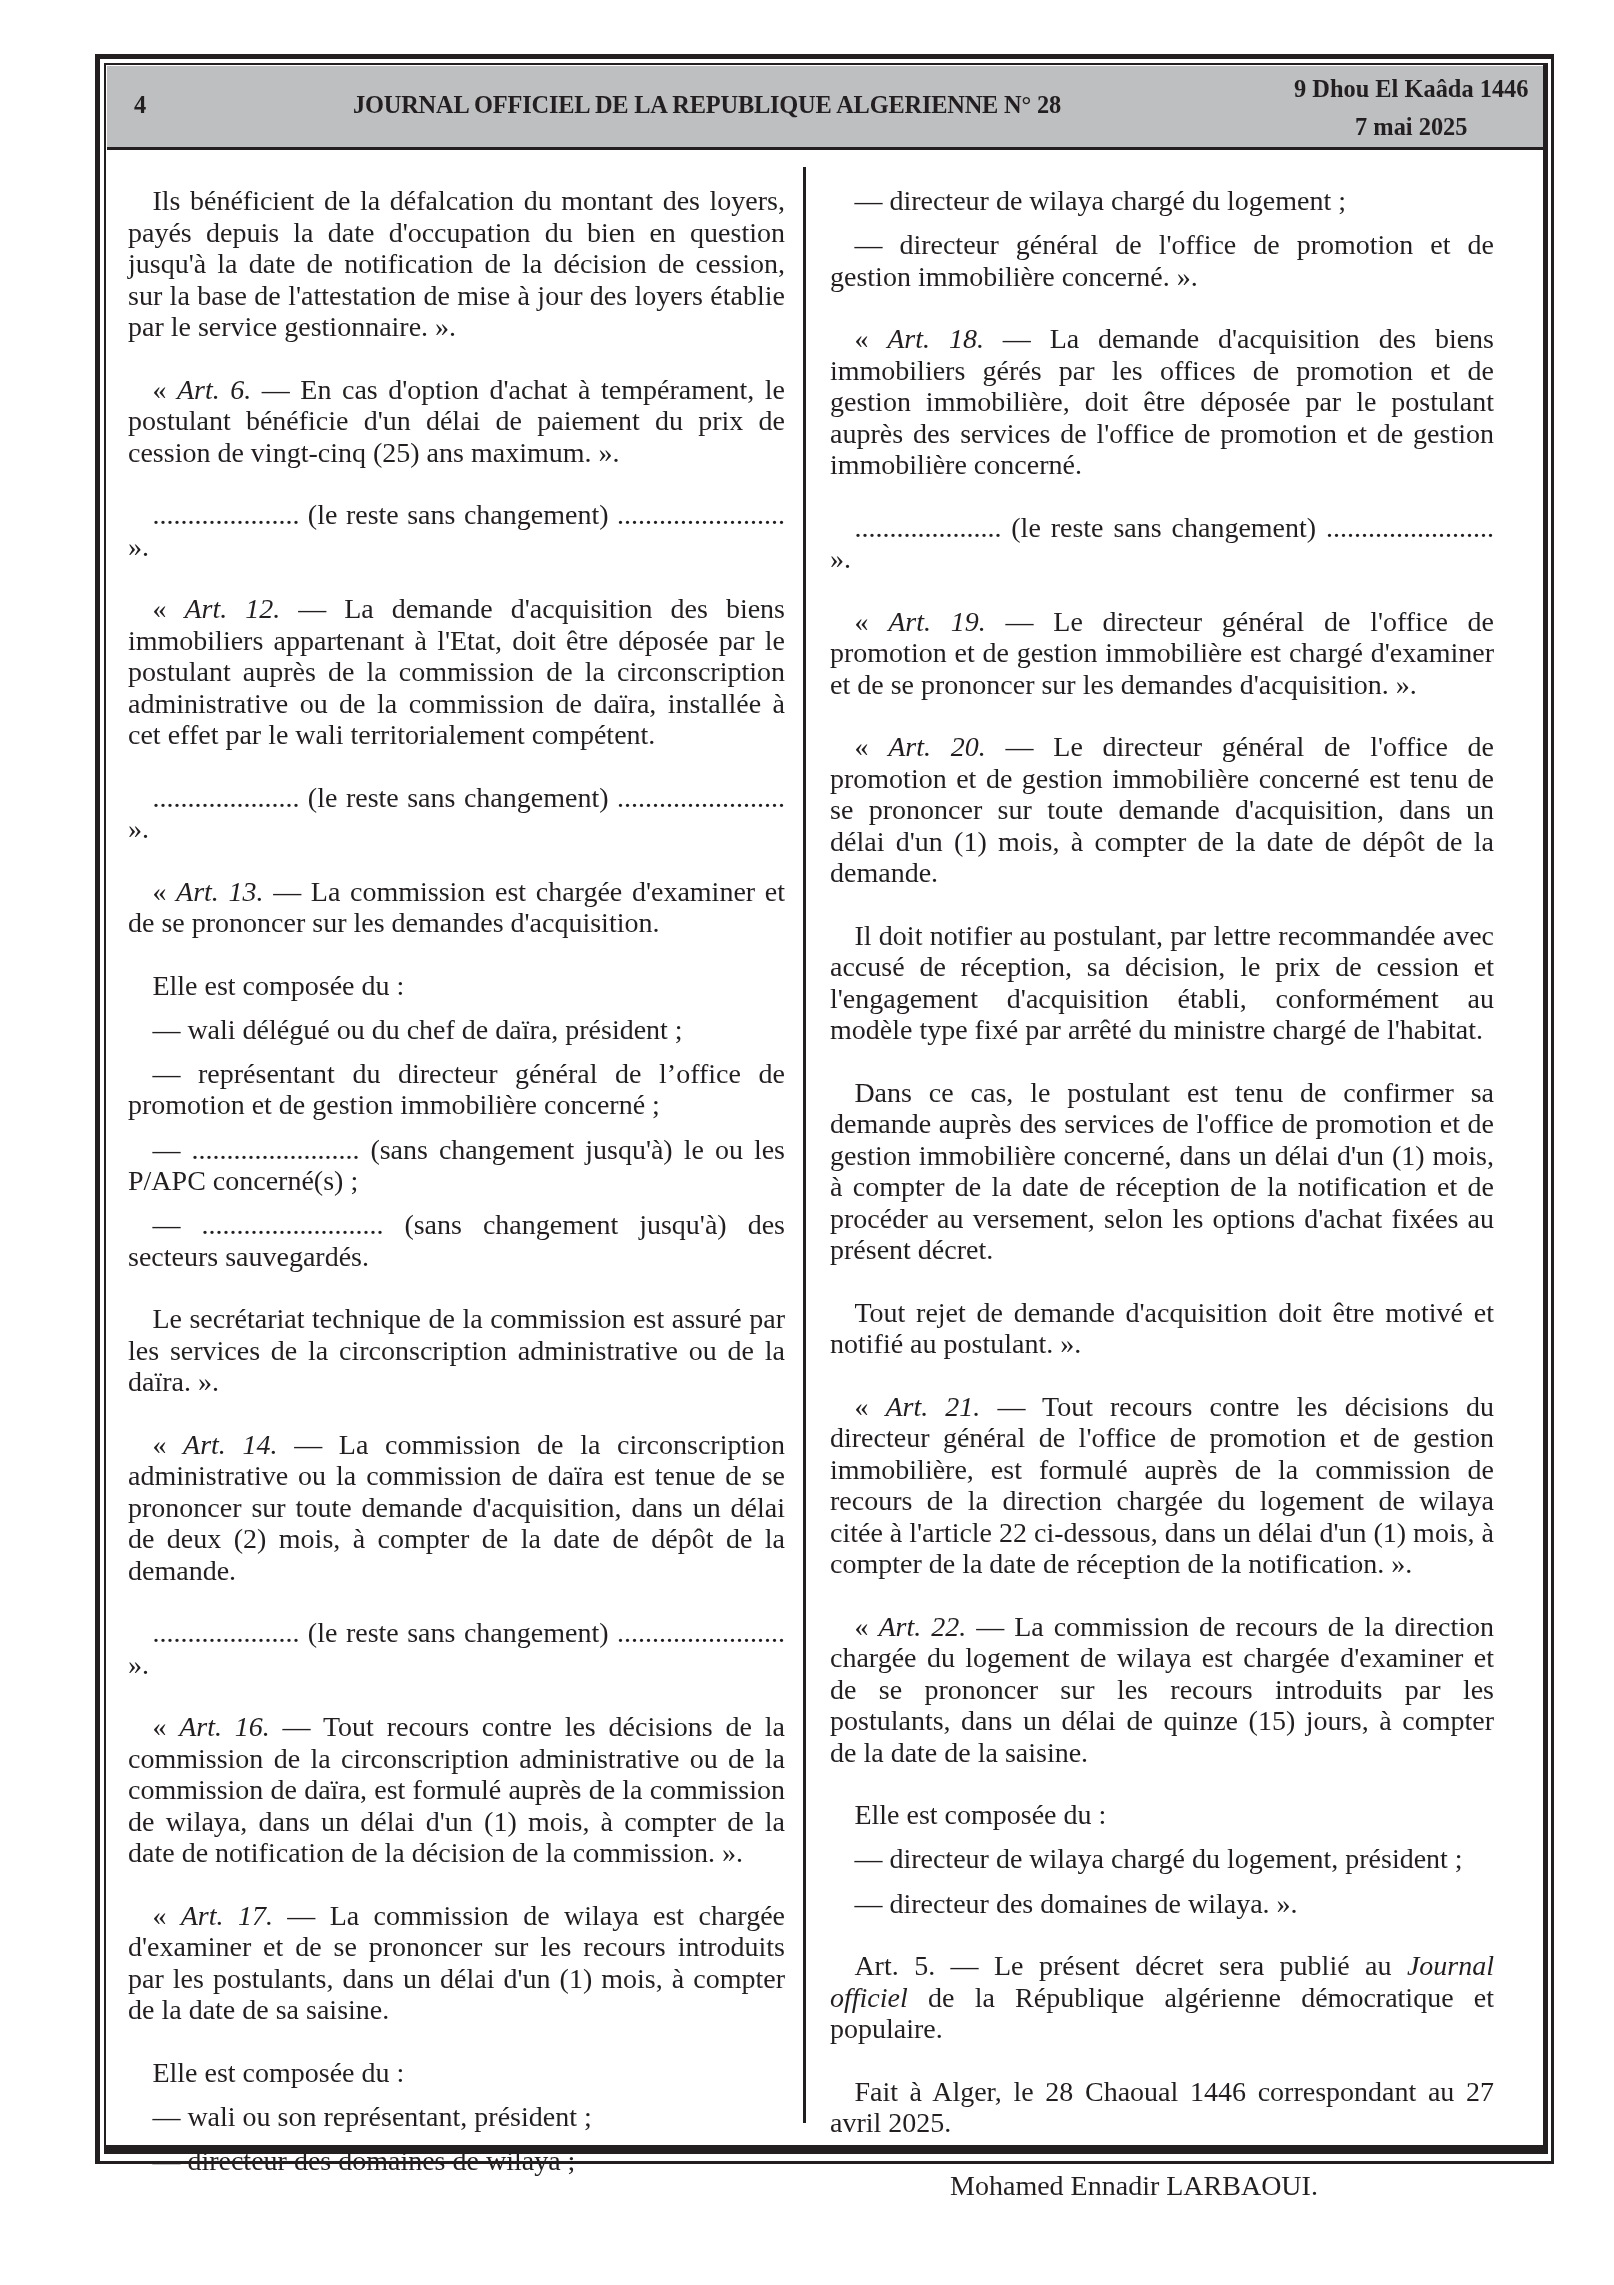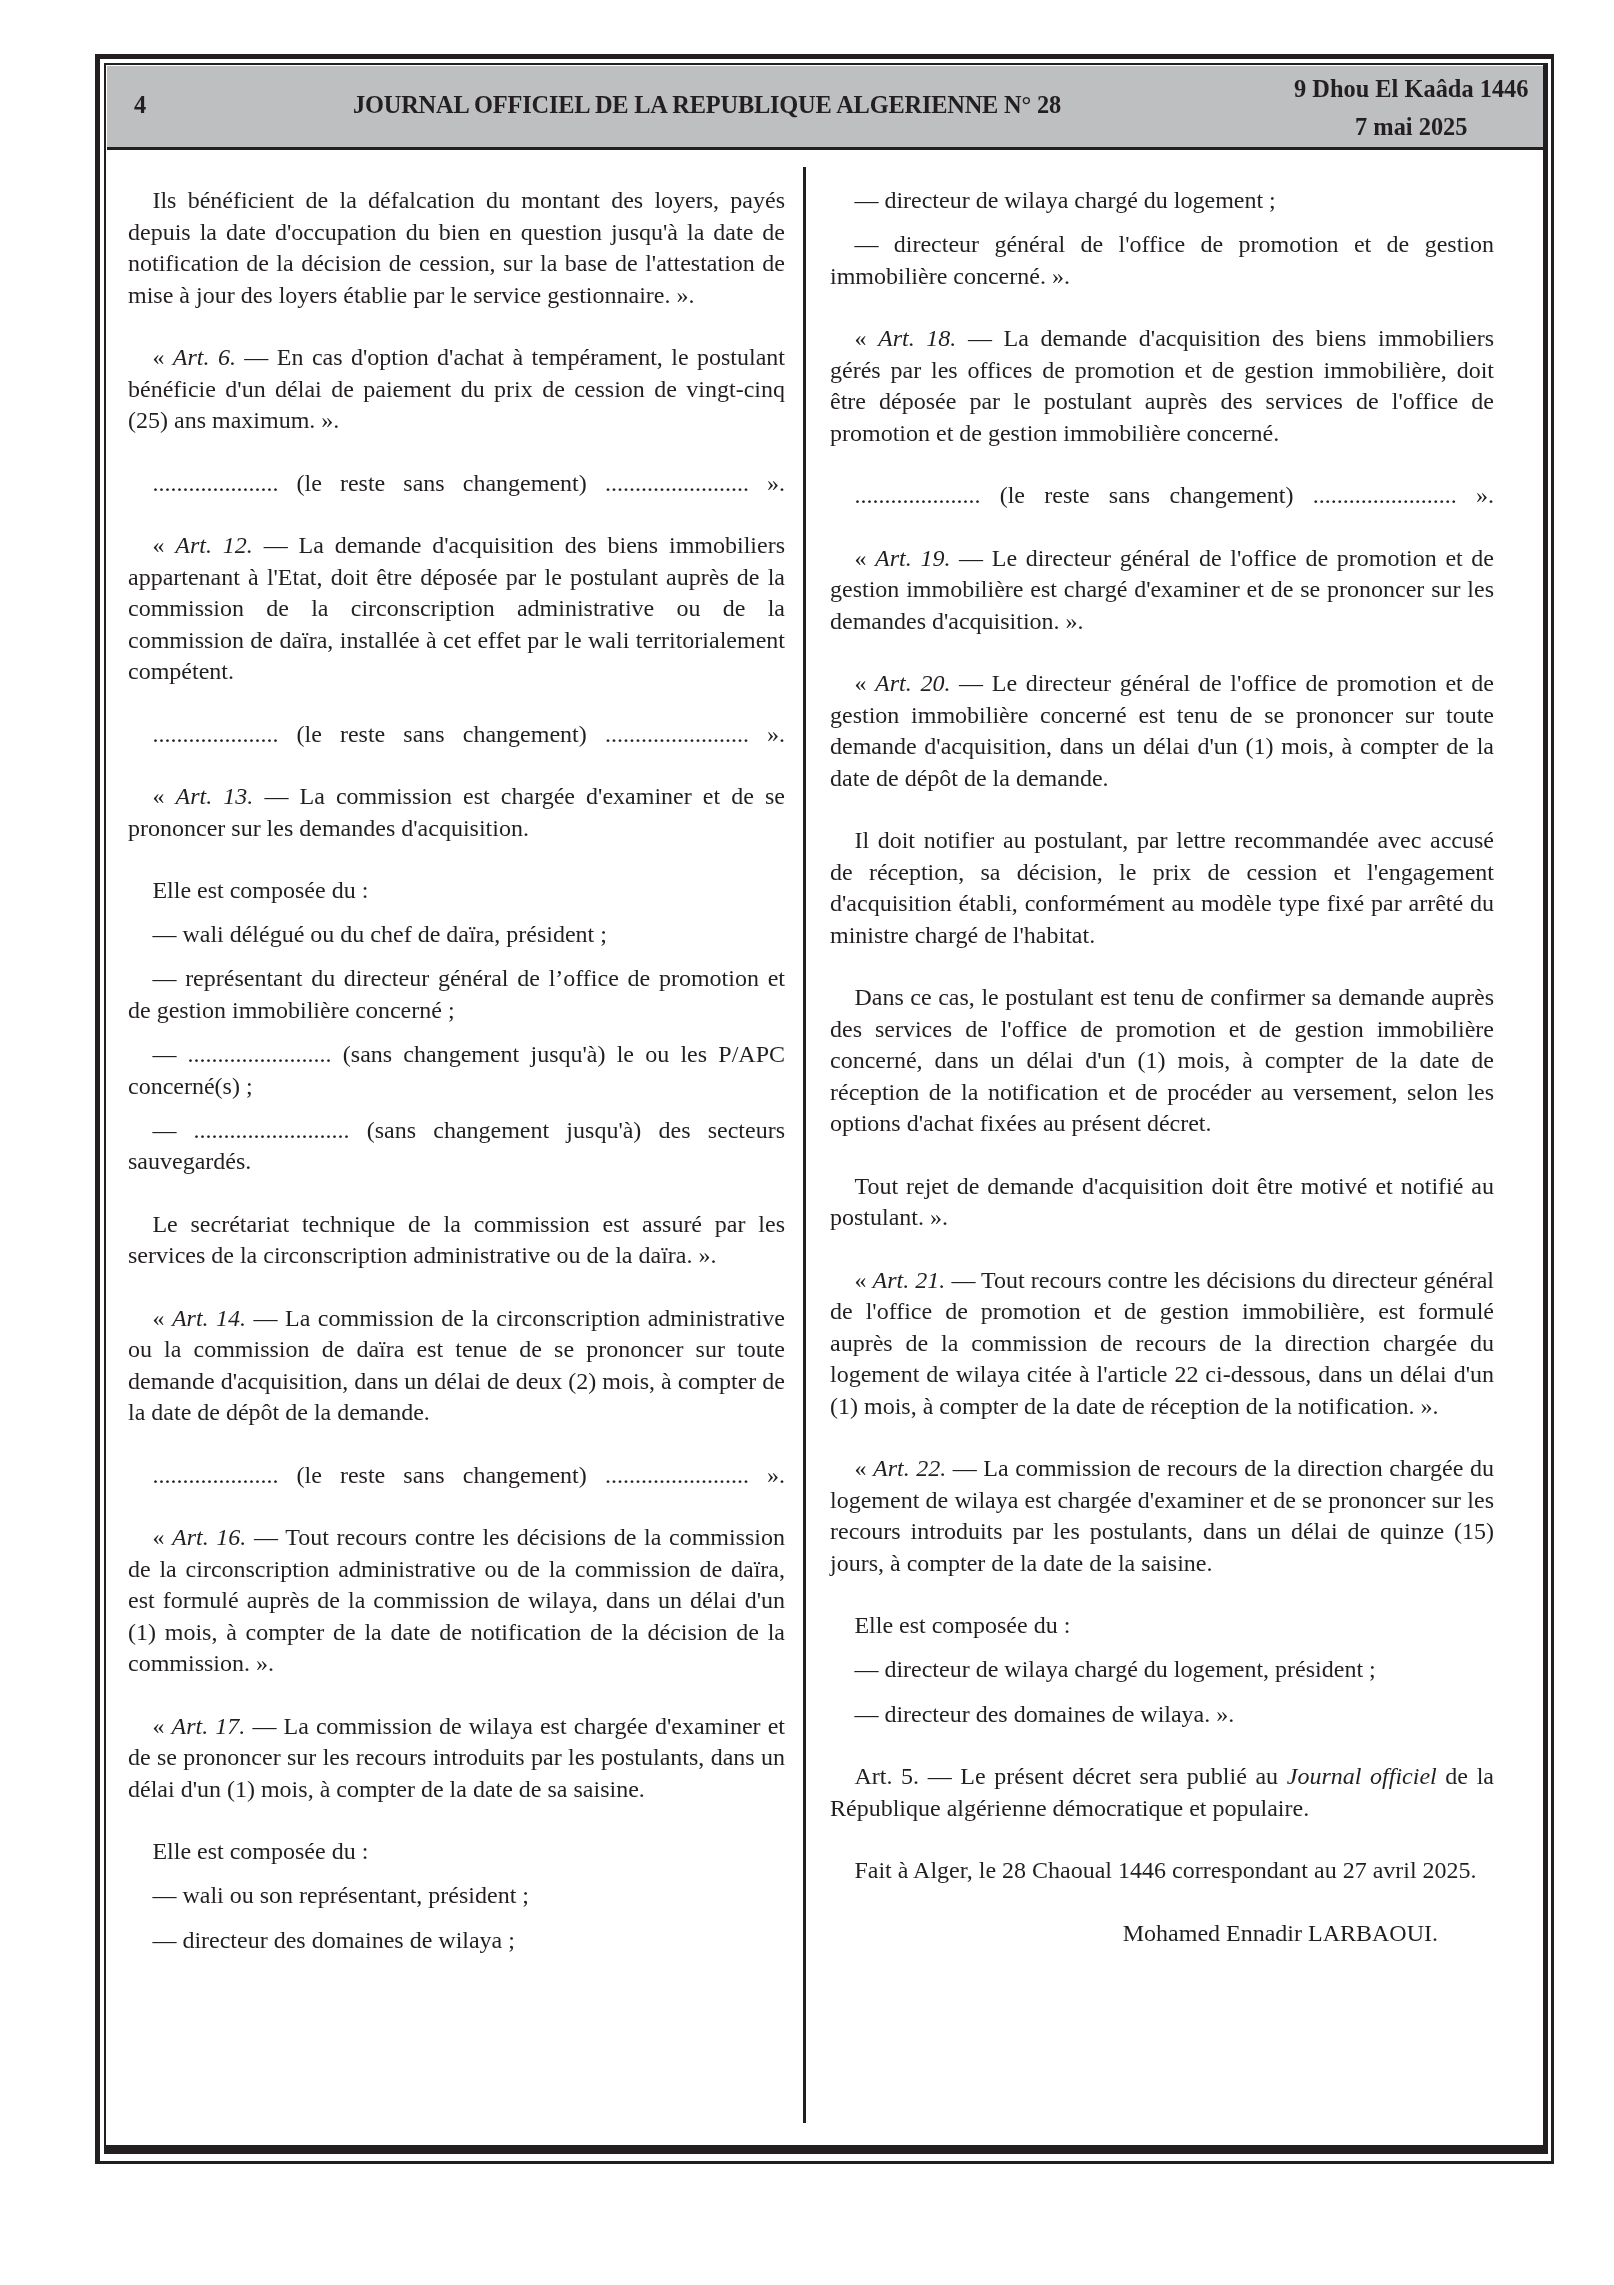--- a/index.html
+++ b/index.html
@@ -16,29 +16,29 @@
                  box-sizing: border-box; }
 
   .header { position: absolute; left: 107px; top: 66px; width: 1436px; height: 84px;
             background: #bebfc1; border-bottom: 3.6px solid #231f20; box-sizing: border-box; }
   .header .page-num { position: absolute; left: 27px; top: 25px; font-size: 24.4px; font-weight: bold; }
   .header .journal-title { position: absolute; left: 246px; top: 25px; font-size: 24.4px; font-weight: bold;
                            letter-spacing: -0.2px; }
   .header .dates { position: absolute; right: 14.5px; top: 3.6px; text-align: center; font-size: 24.4px;
                    font-weight: bold; line-height: 38px; }
 
-  .column { position: absolute; top: 185px; font-size: 24px; line-height: 31.5px; text-align: justify; }
+  .column { position: absolute; top: 185px; font-size: 28px; line-height: 31.5px; text-align: justify; }
   .col-left { left: 128px; width: 657px; }
   .col-right { left: 830px; width: 664px; }
   .divider { position: absolute; left: 803px; top: 167px; width: 2.7px; height: 1956px; background: #231f20; }
 
   .column p { margin: 0 0 31px 0; text-indent: 24.4px; }
   .column p.tight { margin-bottom: 12.7px; }
   .column p.center-dots { text-indent: 24.4px; text-align: justify; text-align-last: justify; }
-  .column p.signature { text-align: right; text-indent: 0; padding-right: 56px; margin-top: 5.4px; }
+  .column p.signature { text-align: center; text-indent: 0; padding-right: 56px; margin-top: 5.4px; }
   .art { font-style: italic; }
   .it { font-style: italic; }
 </style>
 </head>
 <body>
 
 <div class="outer-frame"></div>
 <div class="inner-frame"></div>
 
 <div class="header">

